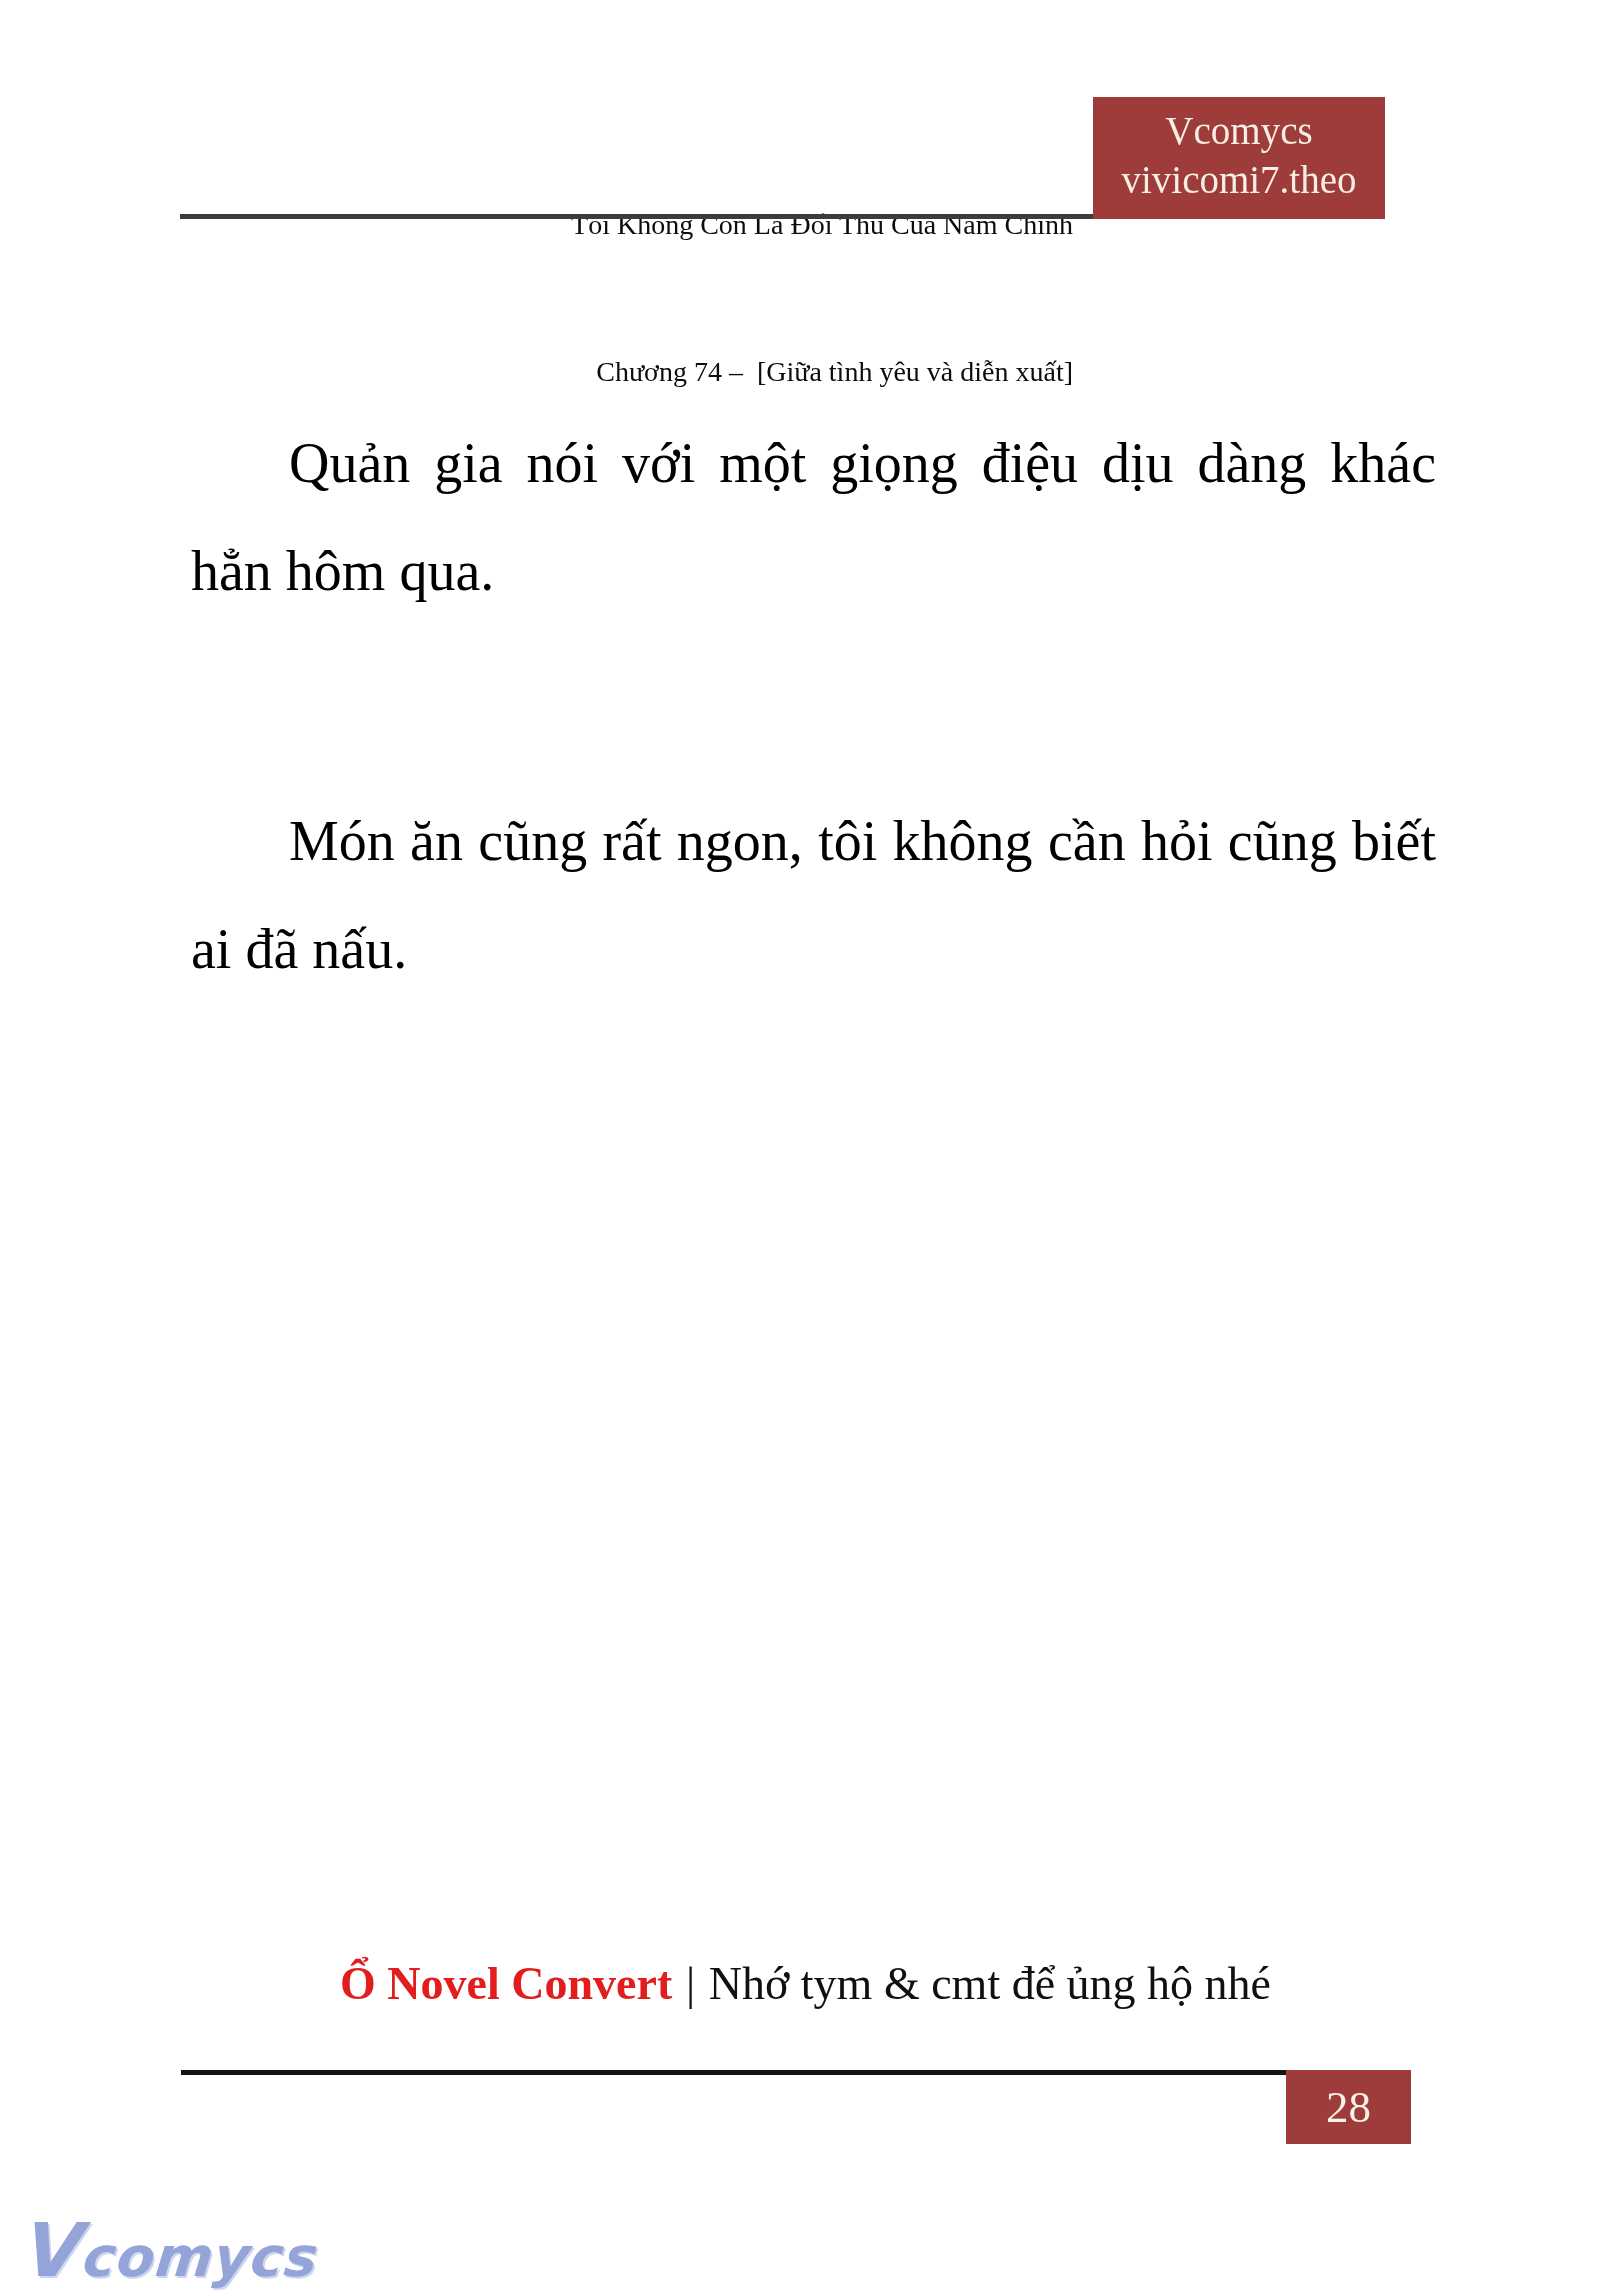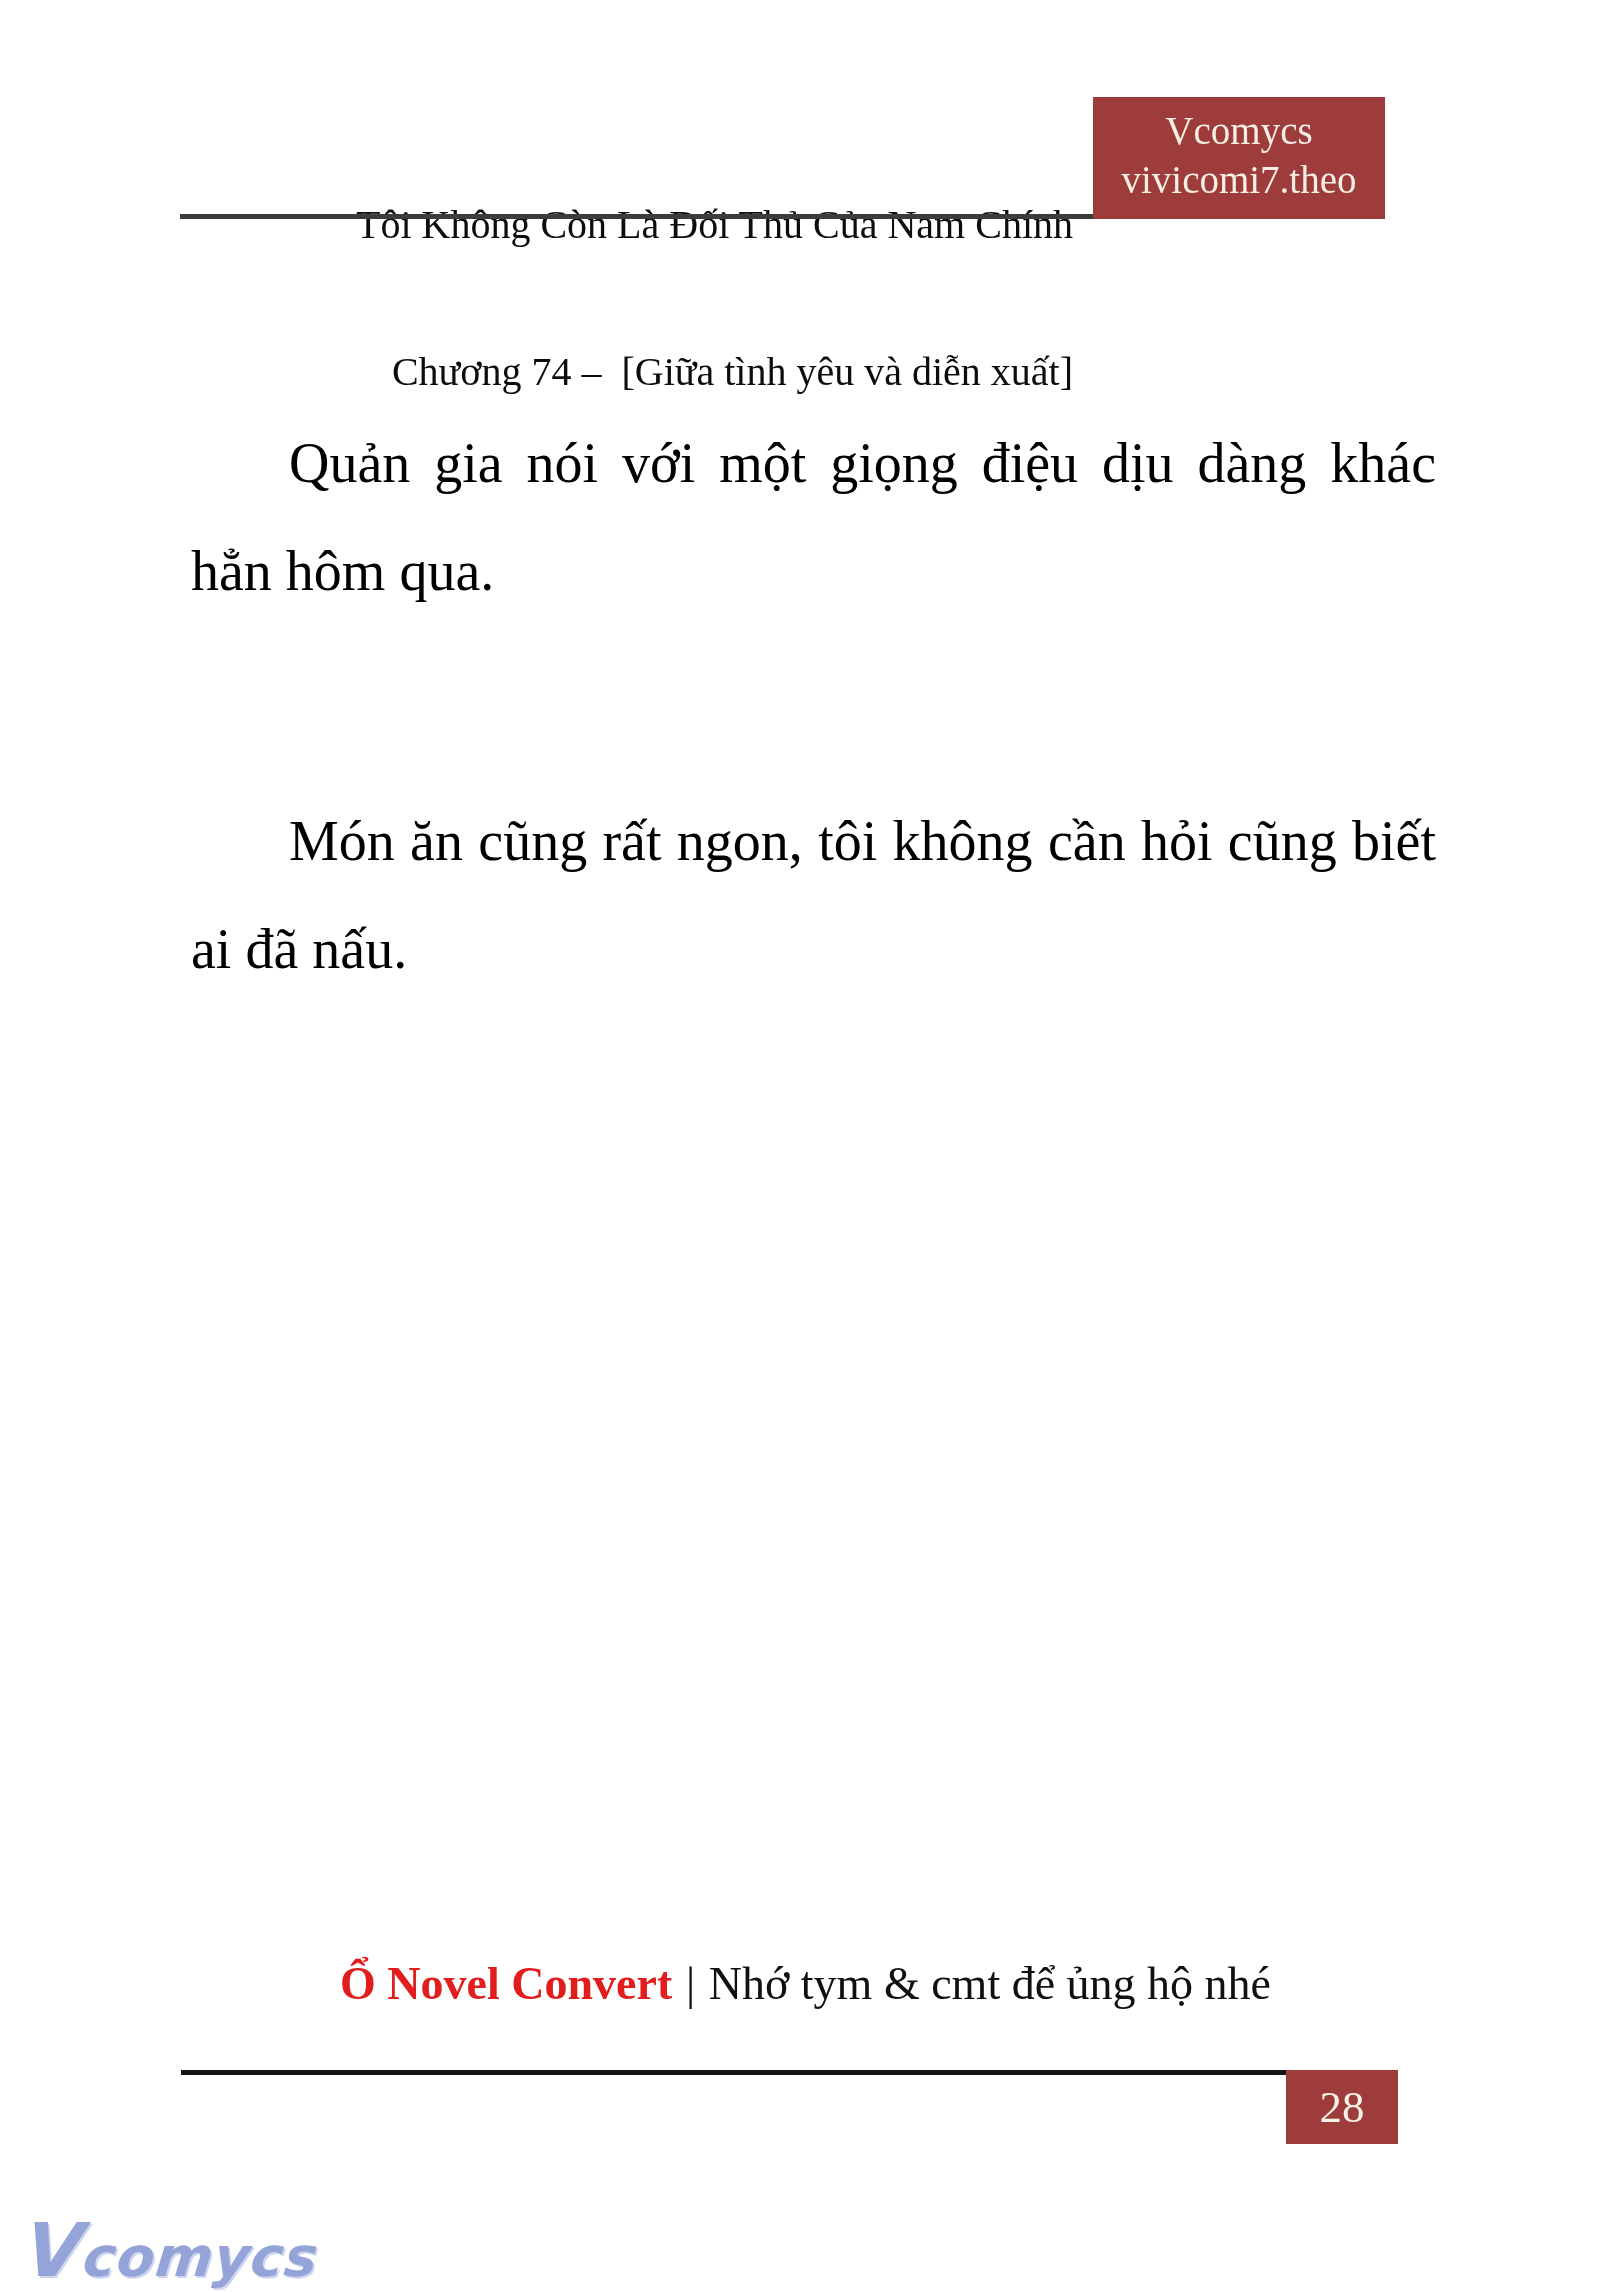--- a/index.html
+++ b/index.html
@@ -14,21 +14,21 @@
     color: #000;
   }
 
   
   .header-title-block {
     position: absolute;
     left: 183px;
     top: 102px;
     width: 890px;
     text-align: right;
-    font-size: 40px;
+    font-size: 28px;
     line-height: 49px;
     color: #0d0d0d;
     white-space: pre-wrap;
   }
   .header-rule {
     position: absolute;
     left: 180px;
     top: 214px;
     width: 913px;
     height: 4.9px;
@@ -84,21 +84,21 @@
     line-height: 63px;
     color: #101010;
     white-space: nowrap;
   }
   .footer-credit { color: #e21d1d; font-weight: bold; }
   .footer-sep { padding: 0 13.7px; font-weight: normal; color: #111; }
   .page-badge {
     position: absolute;
     left: 1286px;
     top: 2070px;
-    width: 112px;
+    width: 125px;
     height: 74px;
     background: #9e3b3b;
     color: #f8f1e7;
     font-size: 45px;
     display: flex;
     align-items: center;
     justify-content: center;
   }
 
   

